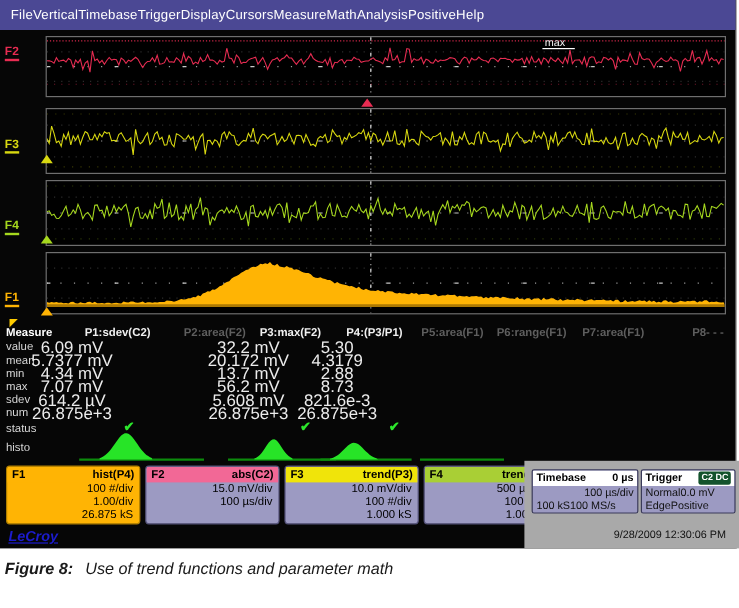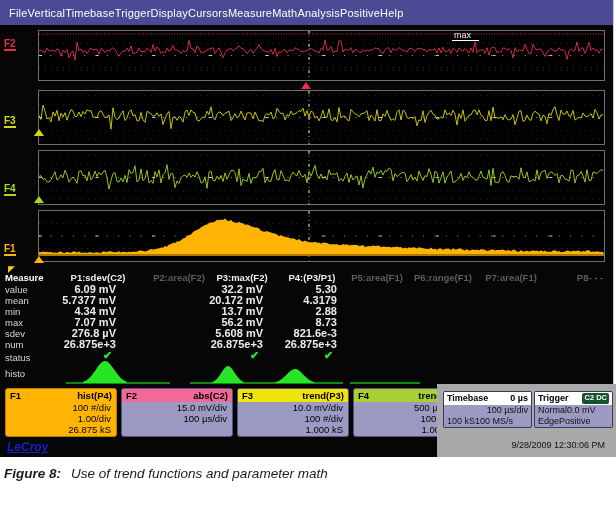--- a/index.html
+++ b/index.html
@@ -13,21 +13,21 @@
   .panel{position:absolute;left:38px;width:567px;border:1px solid #6f6f6f;background:#000;box-sizing:border-box;}
   .trace-label{position:absolute;left:4px;font-size:10px;font-weight:bold;border-bottom:2px solid;line-height:11px;padding-bottom:0px;}
   .lvl-marker{position:absolute;width:0;height:0;border-left:5px solid transparent;border-right:5px solid transparent;}
   #trig-marker{position:absolute;width:0;height:0;border-left:5px solid transparent;border-right:5px solid transparent;}
   .max-tag{position:absolute;color:#f2f2f2;font-size:9px;border-bottom:1px solid #ffffff;padding:0 8px 0 2px;}
   
   .m-rowlabel{position:absolute;left:5px;font-size:9.5px;color:#d6d6d6;line-height:11px;}
   .m-title{color:#ffffff;font-weight:bold;}
   .m-header{position:absolute;font-size:9.5px;font-weight:bold;color:#f0f0f0;transform:translateX(-50%);white-space:nowrap;}
   .m-header.dim{color:#5e5e5e;font-weight:bold;}
-  .m-values{position:absolute;width:112px;text-align:right;font-size:11px;color:#ececec;line-height:11px;white-space:nowrap;font-weight:bold;}
+  .m-values{position:absolute;width:112px;text-align:center;font-size:14px;color:#ececec;line-height:11px;white-space:nowrap;}
   .m-check{position:absolute;color:#2ce62c;font-size:11px;font-weight:bold;}
   .cursor-glyph{position:absolute;color:#ffcc00;font-size:9px;}
   
   .dbox{position:absolute;top:388px;width:112px;height:49px;border-radius:3px;overflow:hidden;font-size:9.5px;color:#000;box-sizing:border-box;border:1px solid #55537a;}
   .dbox .dhead{height:13px;line-height:13px;padding:0 4px;display:flex;justify-content:space-between;font-weight:bold;}
   .dbox .drow{line-height:11px;padding:0 5px;text-align:right;}
   .dbox.solid{border:1px solid #b07f00;}
   
   #gray-corner{position:absolute;left:437px;top:384px;width:179px;height:73px;background:#a9a9a9;}
   .info-box{position:absolute;top:391px;border:1px solid #3a3a5a;border-radius:2px;overflow:hidden;font-size:9px;background:#9c9ac2;}
@@ -123,21 +123,21 @@
         <span class="m-rowlabel" style="top: 328px;">sdev</span>
         <span class="m-rowlabel" style="top: 339px;">num</span>
         <span class="m-rowlabel" style="top: 352px;">status</span>
         <span class="m-rowlabel" style="top: 368px;">histo</span>
         <span class="m-header" style="left: 98px; top: 272px;">P1:sdev(C2)</span>
         <div class="m-values" style="left: 4px; top: 284px;">
           <div>6.09 mV</div>
           <div>5.7377 mV</div>
           <div>4.34 mV</div>
           <div>7.07 mV</div>
-          <div>276.8 µV</div>
+          <div>614.2 µV</div>
           <div>26.875e+3</div>
         </div>
         <span class="m-check" style="left: 103px; top: 349px;">✔</span>
         <span class="m-header dim" style="left: 179px; top: 272px;">P2:area(F2)</span>
         <span class="m-header" style="left: 242px; top: 272px;">P3:max(F2)</span>
         <div class="m-values" style="left: 151px; top: 284px;">
           <div>32.2 mV</div>
           <div>20.172 mV</div>
           <div>13.7 mV</div>
           <div>56.2 mV</div>

